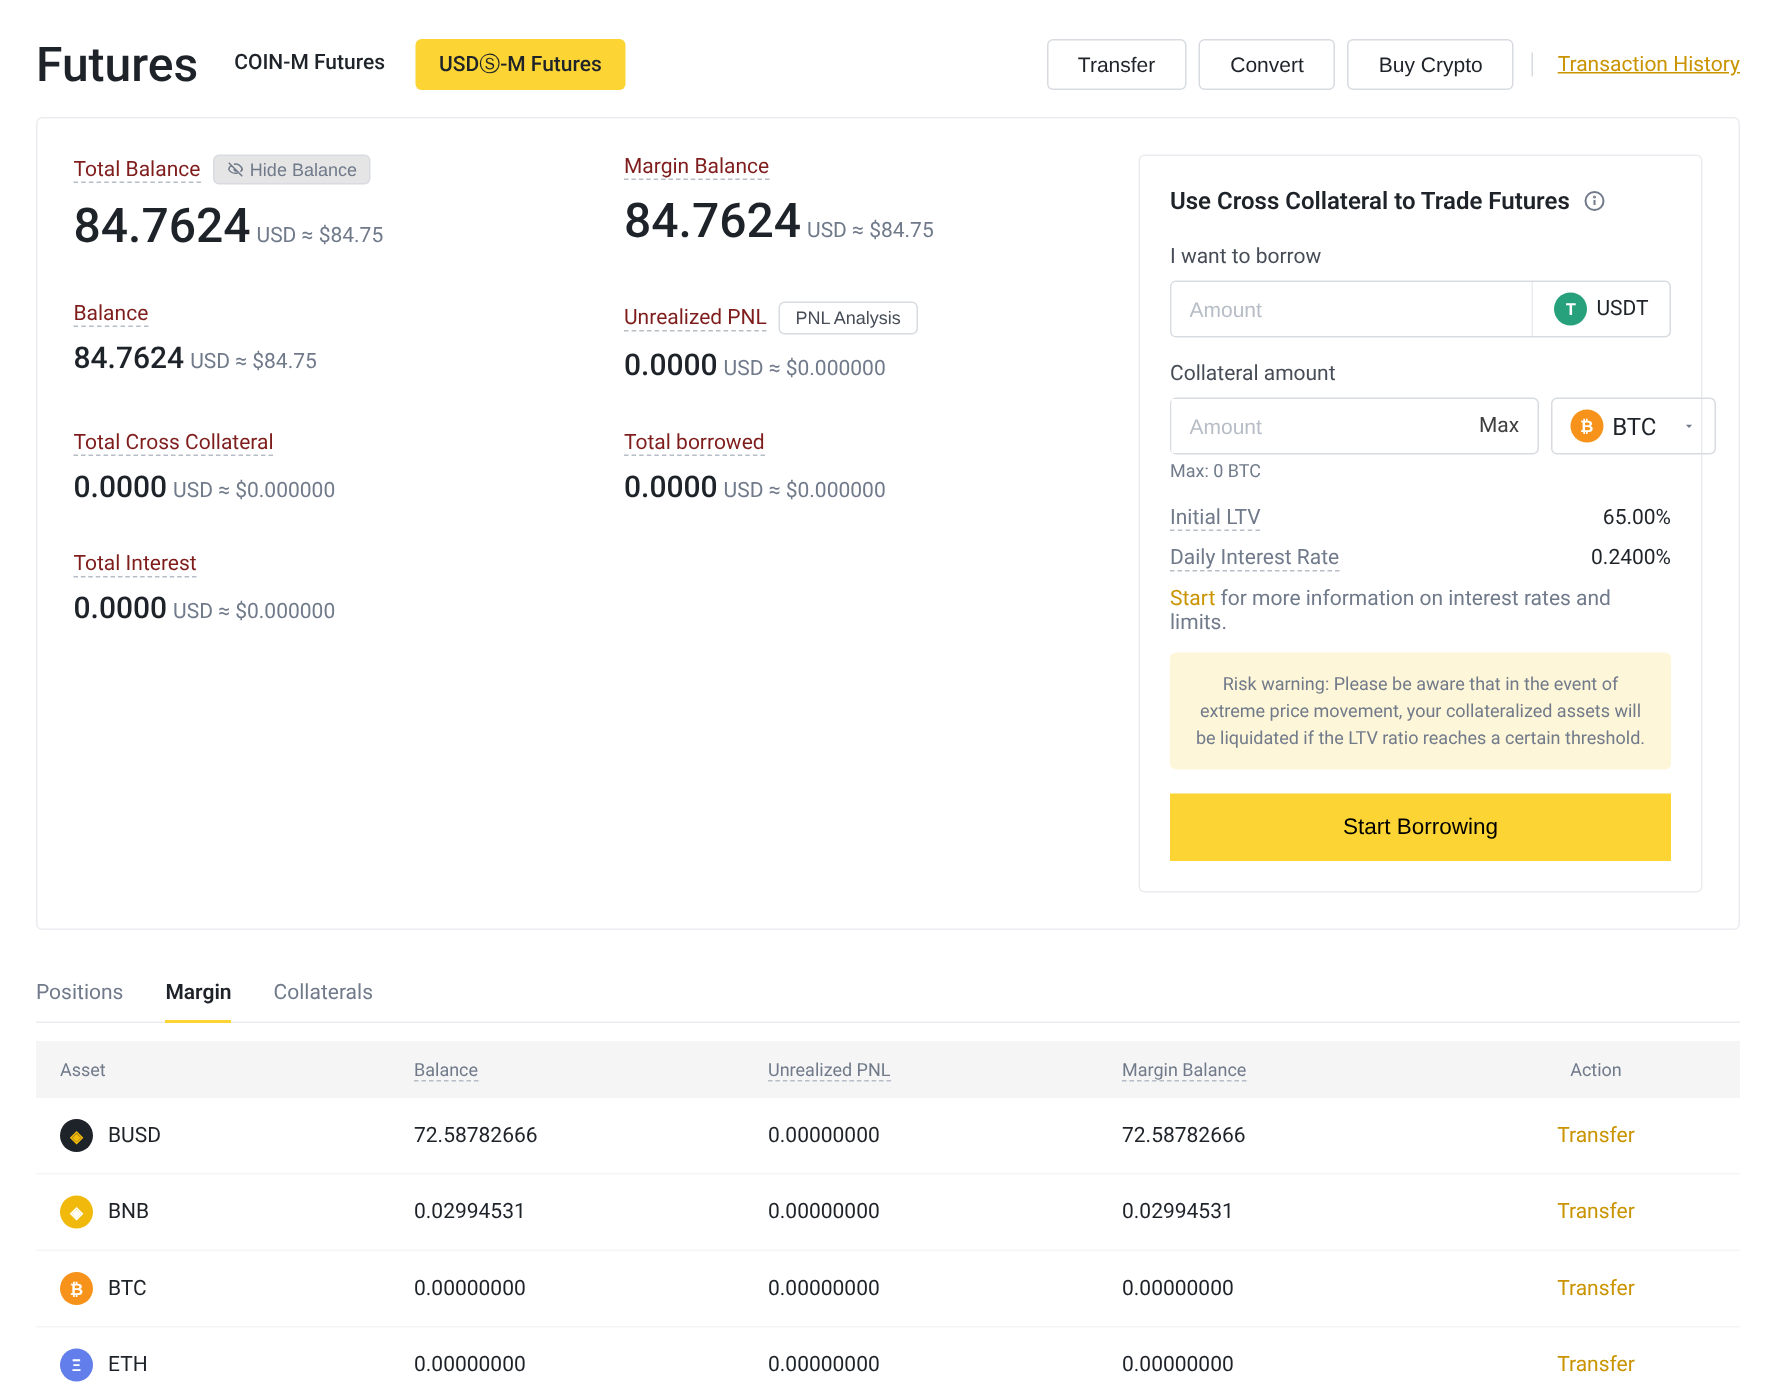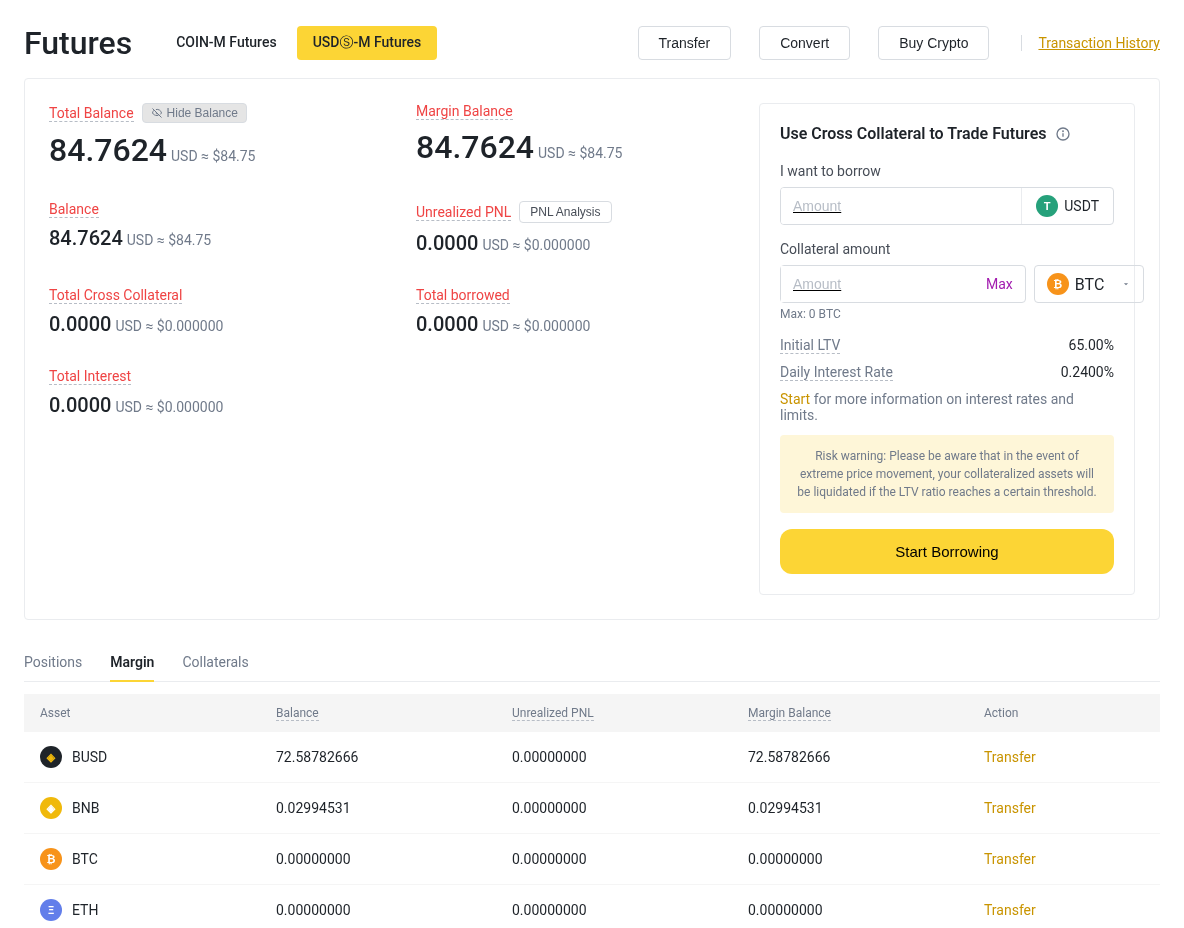--- a/index.html
+++ b/index.html
@@ -1,62 +1,62 @@
 <!DOCTYPE html>
 <html><head>
 <meta charset="utf-8">
 <style>
 * { box-sizing: border-box; margin: 0; padding: 0; }
 body { font-family: -apple-system, BlinkMacSystemFont, "Segoe UI", Roboto, sans-serif; background: #fff; color: #1e2329; width: 1184px; }
-.header { display: flex; align-items: center; padding: 24px 24px 16px; gap: 28px; }
+.header { display: flex; align-items: center; padding: 24px 24px 16px; gap: 8px; }
 .header-title { font-size: 32px; font-weight: 500; }
 .tab-group { display: flex; gap: 4px; }
 .tab-pill { padding: 8px 16px; border-radius: 4px; font-size: 14px; font-weight: 500; cursor: pointer; }
 .tab-pill.active { background: #fcd535; }
 .header-spacer { flex: 1; }
 .header-btn { padding: 8px 20px; border: 1px solid #d8dce1; background: #fff; border-radius: 4px; font-size: 14px; cursor: pointer; color: #1e2329; }
 .header-link { color: #c99400; font-size: 14px; text-decoration: underline; cursor: pointer; border-left: 1px solid #d8dce1; padding-left: 16px; margin-left: 4px; }
 .main-card { margin: 0 24px 24px; border: 1px solid #eaecef; border-radius: 4px; padding: 24px; }
 .top-grid { display: flex; gap: 24px; }
 .balances-col { flex: 1; }
 .borrow-col { width: 376px; border: 1px solid #eaecef; border-radius: 4px; padding: 20px; }
 .balance-row { display: flex; gap: 48px; margin-bottom: 32px; }
 .balance-block { flex: 1; }
 .label-row { display: flex; align-items: center; gap: 8px; margin-bottom: 8px; }
-.label-text { font-size: 14px; color: #ef4444; border-bottom: 1px dashed #b7bdc6; display: inline-block; }
+.label-text { font-size: 14px; color: #7f1d1d; border-bottom: 1px dashed #b7bdc6; display: inline-block; }
 .hide-btn { display: inline-flex; align-items: center; gap: 4px; padding: 2px 8px; border: 1px solid #d8dce1; border-radius: 4px; font-size: 12px; color: #707a8a; cursor: pointer; background: #e5e5e5; }
 .pnl-btn { display: inline-flex; padding: 3px 10px; border: 1px solid #d8dce1; border-radius: 4px; font-size: 12px; color: #474d57; cursor: pointer; background: #fff; }
 .big-value { font-size: 32px; font-weight: 500; display: inline; }
 .med-value { font-size: 20px; font-weight: 500; display: inline; }
 .sub-value { font-size: 14px; color: #707a8a; margin-left: 4px; }
 .borrow-header { display: flex; align-items: center; gap: 8px; font-size: 16px; font-weight: 600; margin-bottom: 20px; }
 .borrow-label { font-size: 14px; color: #474d57; margin-bottom: 8px; }
 .input-wrap { display: flex; border: 1px solid #d8dce1; border-radius: 4px; margin-bottom: 16px; overflow: hidden; }
-.input-field { flex: 1; border: none; padding: 10px 12px; font-size: 14px; outline: none; text-decoration: underline; }
+.input-field { flex: 1; border: none; padding: 10px 12px; font-size: 14px; outline: none; }
 .input-field::placeholder { color: #b7bdc6; }
 .input-suffix { display: flex; align-items: center; gap: 6px; padding: 0 14px; border-left: 1px solid #eaecef; font-size: 14px; cursor: pointer; }
 .coll-wrap { display: flex; gap: 8px; margin-bottom: 4px; }
 .coll-input-box { flex: 1; display: flex; border: 1px solid #d8dce1; border-radius: 4px; align-items: center; }
-.max-link { color: #a21caf; font-size: 14px; padding-right: 12px; cursor: pointer; }
+.max-link { color: #404040; font-size: 14px; padding-right: 12px; cursor: pointer; }
 .coin-select { display: flex; align-items: center; gap: 6px; border: 1px solid #d8dce1; border-radius: 4px; padding: 0 12px; cursor: pointer; min-width: 110px; }
 .hint-text { font-size: 12px; color: #707a8a; margin-bottom: 16px; }
 .kv-row { display: flex; justify-content: space-between; font-size: 14px; margin-bottom: 10px; }
 .kv-row .k { color: #707a8a; border-bottom: 1px dashed #b7bdc6; }
 .click-row { font-size: 14px; color: #707a8a; margin: 8px 0 12px; }
 .click-row .click { color: #c99400; cursor: pointer; }
 .risk-box { background: #fef6d8; border-radius: 4px; padding: 12px 16px; font-size: 12px; color: #707a8a; text-align: center; line-height: 1.5; margin-bottom: 16px; }
-.start-btn { width: 100%; background: #fcd535; border: none; border-radius: 12px; padding: 14px; font-size: 15px; font-weight: 500; cursor: pointer; }
+.start-btn { width: 100%; background: #fcd535; border: none; border-radius: 0; padding: 14px; font-size: 15px; font-weight: 500; cursor: pointer; }
 .tabs-nav { display: flex; gap: 28px; margin: 24px 24px 0; border-bottom: 1px solid #eaecef; }
 .tab-item { padding: 10px 0; font-size: 14px; color: #707a8a; cursor: pointer; border-bottom: 2px solid transparent; margin-bottom: -1px; }
 .tab-item.active { color: #1e2329; font-weight: 600; border-bottom-color: #fcd535; }
 .table { margin: 12px 24px 24px; }
 .thead { display: flex; background: #f5f5f5; padding: 12px 16px; font-size: 12px; color: #707a8a; }
 .th, .td { flex: 1; }
 .th.dashed span { border-bottom: 1px dashed #b7bdc6; }
-.th.action, .td.action { flex: 0 0 160px; }
+.th.action, .td.action { flex: 0 0 160px; text-align: center; }
 .trow { display: flex; padding: 14px 16px; font-size: 14px; border-bottom: 1px solid #f5f5f5; align-items: center; }
 .asset-cell { display: flex; align-items: center; gap: 10px; }
 .coin-icon { width: 22px; height: 22px; border-radius: 50%; display: inline-flex; align-items: center; justify-content: center; font-size: 11px; font-weight: bold; color: #fff; flex-shrink: 0; }
 .action-link { color: #c99400; cursor: pointer; }
 .chevron { width: 10px; height: 10px; }
 .info-icon { width: 16px; height: 16px; }
 </style>
 </head>
 <body>
 

